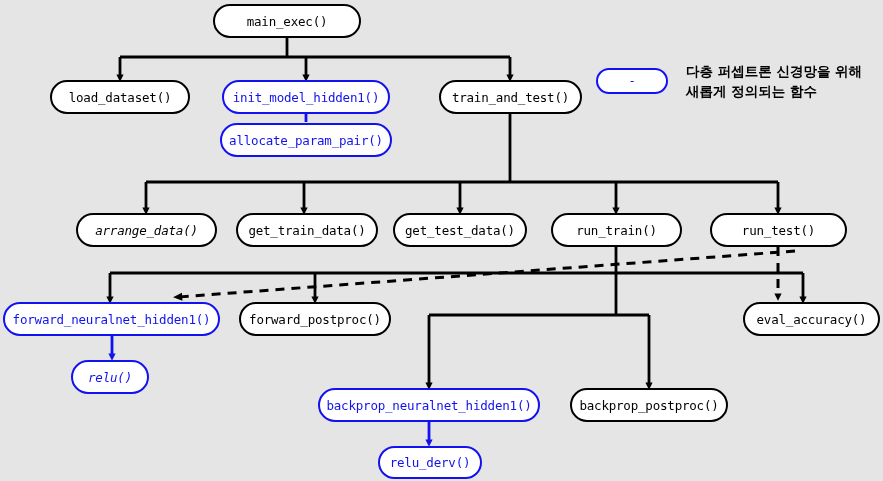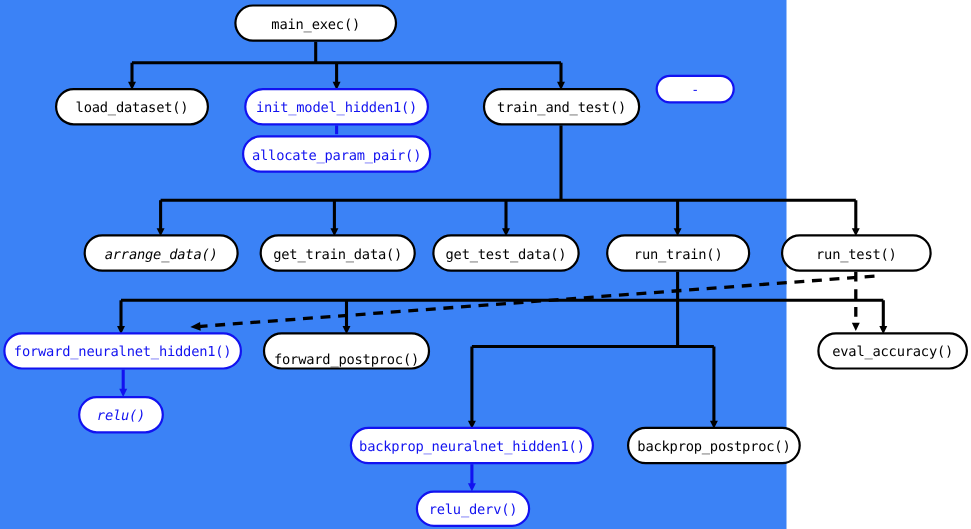--- a/index.html
+++ b/index.html
@@ -1,20 +1,20 @@
 <!DOCTYPE html>
 <html><head>
 <meta charset="utf-8">
 <style>
   html,body{margin:0;padding:0;background:#ffffff;}
   body{
     font-family:"DejaVu Sans Mono","Liberation Mono",monospace;
     width:883px;height:481px;overflow:hidden;
   }
-  #canvas{position:relative;width:715px;height:481px;background:#3b82f6;}
+  #canvas{position:relative;width:883px;height:481px;background:#e5e5e5;}
   svg#wires{position:absolute;left:0;top:0;width:883px;height:481px;}
 
   .node{
     position:absolute;
     box-sizing:border-box;
     display:flex;align-items:center;justify-content:center;
     background:#ffffff;
     border:2.6px solid #000000;
     border-radius:999px;
     font-family:"DejaVu Sans Mono","Liberation Mono",monospace;
@@ -133,21 +133,21 @@
       </div>
       <div class="node" style="left: 551px; top: 213px; width: 131px; height: 34px;">
         <span class="lbl">run_train()</span>
       </div>
       <div class="node" style="left: 710px; top: 213px; width: 137px; height: 34px;">
         <span class="lbl">run_test()</span>
       </div>
       <div class="node blue" style="left: 3px; top: 302px; width: 217px; height: 34px;">
         <span class="lbl">forward_neuralnet_hidden1()</span>
       </div>
-      <div class="node" style="left: 239px; top: 302px; width: 152px; height: 34px; align-items: flex-end;">
+      <div class="node" style="left: 239px; top: 302px; width: 152px; height: 34px;">
         <span class="lbl">forward_postproc()</span>
       </div>
       <div class="node" style="left: 743px; top: 302px; width: 137px; height: 34px;">
         <span class="lbl">eval_accuracy()</span>
       </div>
       <div class="node blue" style="left: 71px; top: 360px; width: 78px; height: 34px; font-style: italic;">
         <span class="lbl">relu()</span>
       </div>
       <div class="node blue" style="left: 318px; top: 388px; width: 222px; height: 34px;">
         <span class="lbl">backprop_neuralnet_hidden1()</span>
@@ -157,14 +157,16 @@
       </div>
       <div class="node blue" style="left: 378px; top: 446px; width: 104px; height: 33px;">
         <span class="lbl">relu_derv()</span>
       </div>
     </div>
 
   <div class="legend-swatch" style="left: 596px; top: 68px; width: 72px; height: 26px;">
     <span>-</span>
   </div>
 
+  <div class="legend-text" style="left: 686px; top: 62px;">다층 퍼셉트론 신경망을 위해
+새롭게 정의되는 함수</div>
 
 </div>
 
 </body></html>

